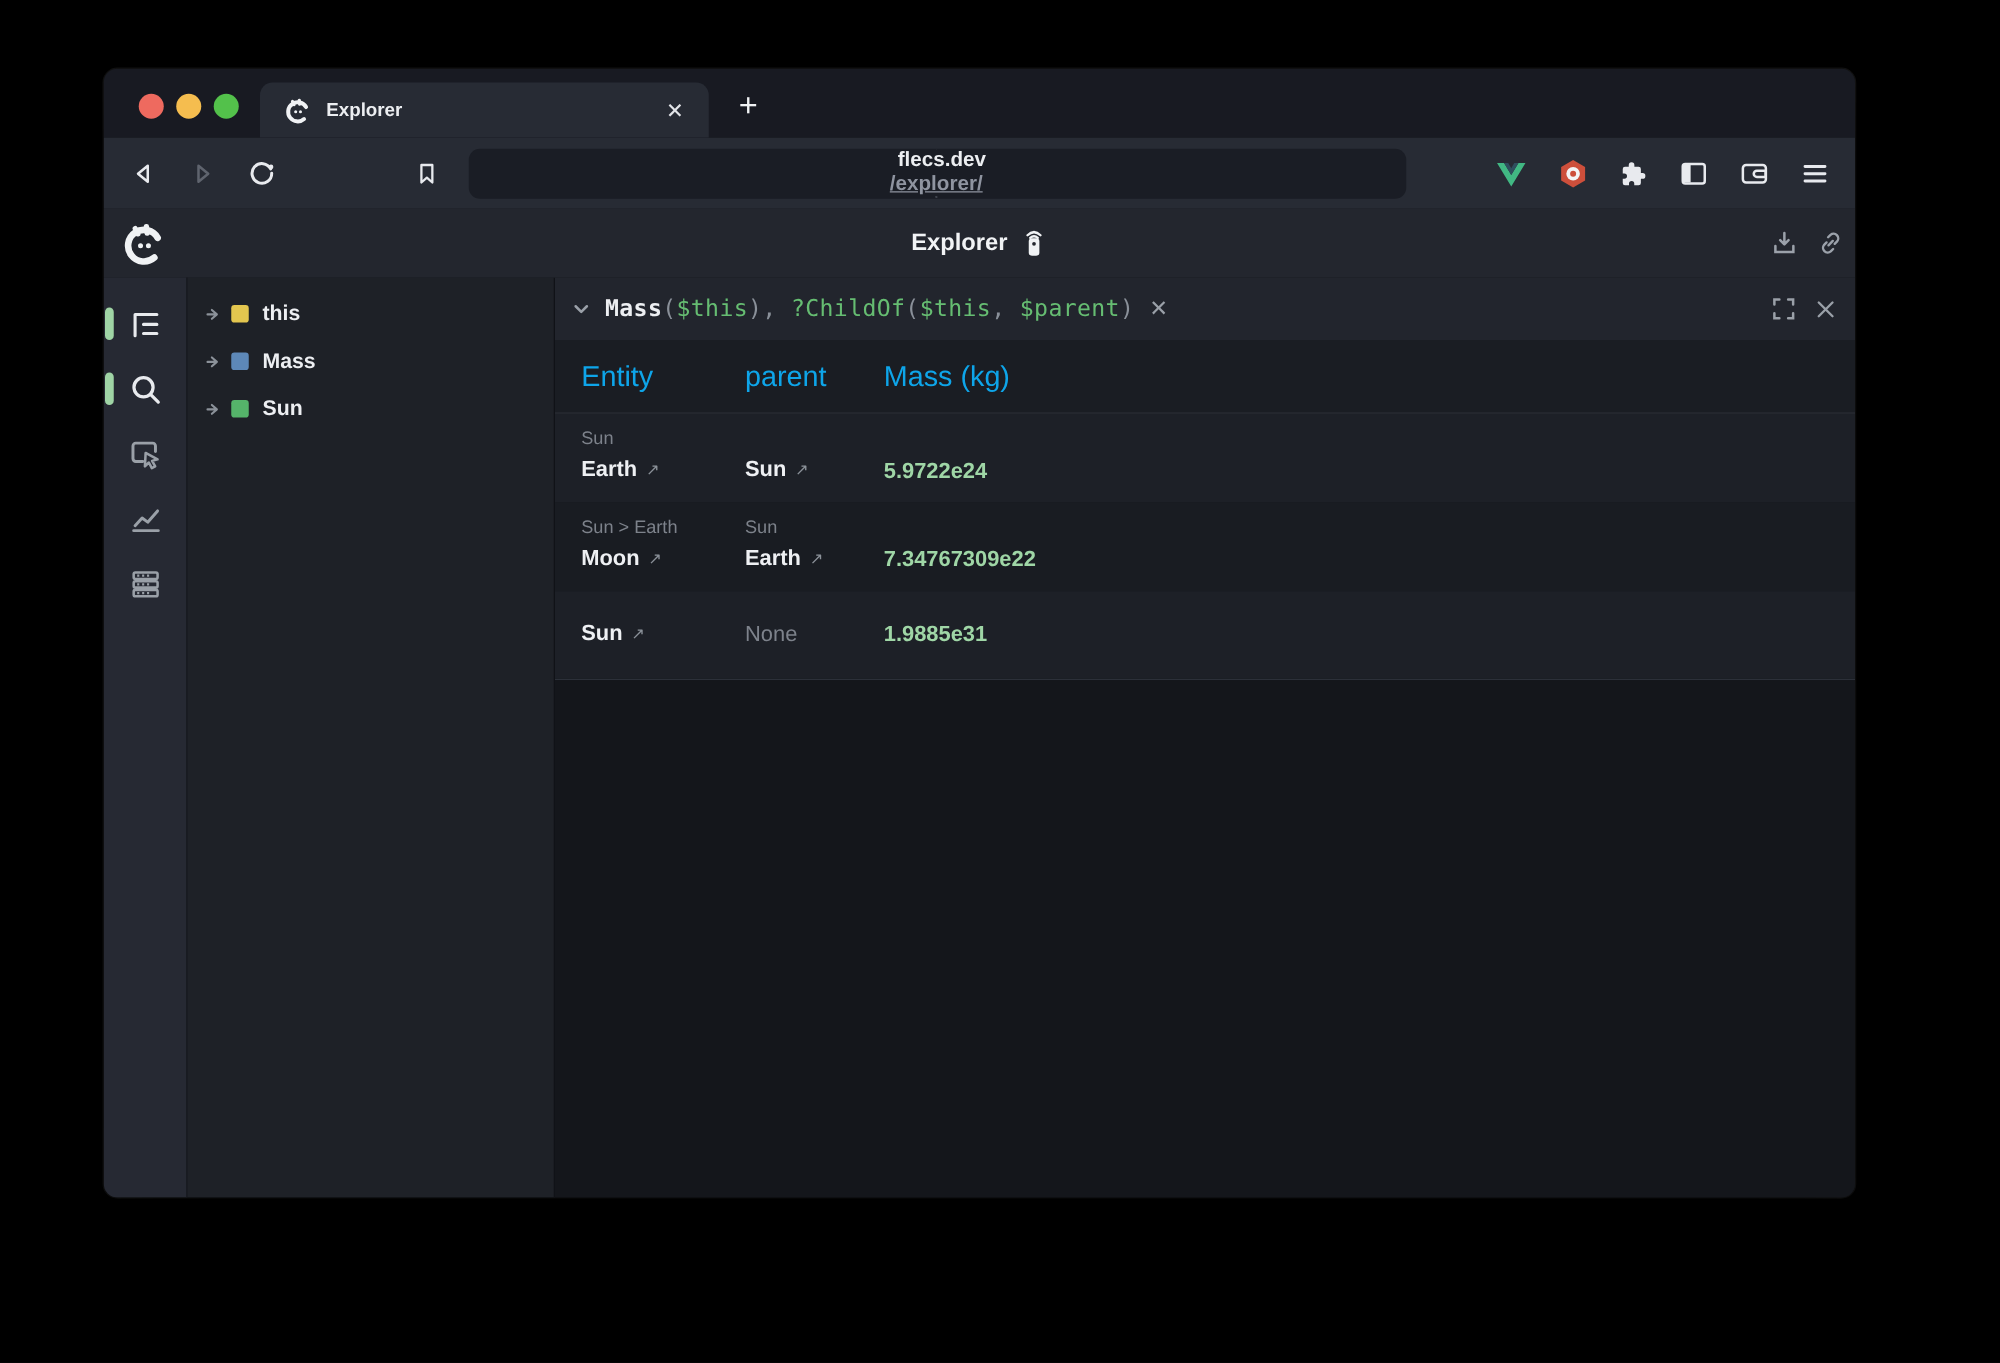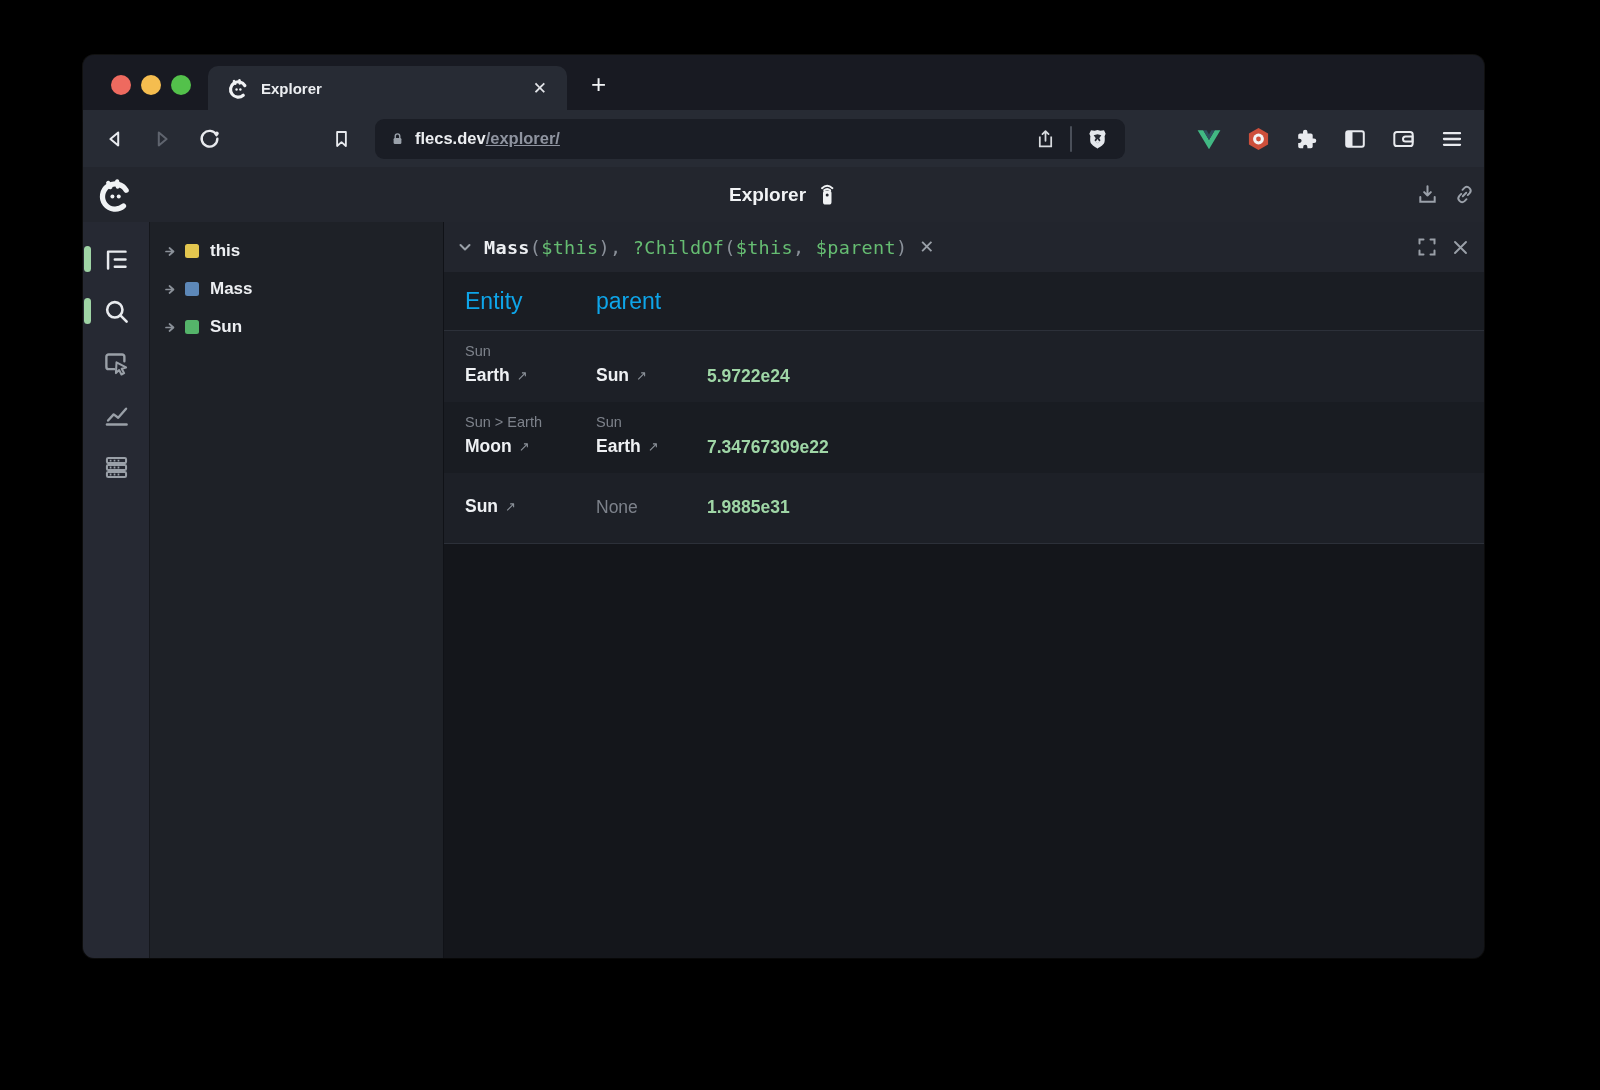--- a/index.html
+++ b/index.html
@@ -11,21 +11,21 @@
   .light{width:20px;height:20px;border-radius:50%;}
   .light.red{background:#ee6a5f;} .light.yellow{background:#f5bd4f;} .light.green{background:#53c14b;}
   .tab{position:absolute;left:125px;bottom:0;width:359px;height:44px;background:#272b34;border-radius:10px 10px 0 0;display:flex;align-items:center;padding:0 14px 0 18px;box-sizing:border-box;}
   .tab-title{color:#eceef1;font-size:15px;font-weight:700;margin-left:12px;flex:1;}
   .tab-close{color:#e3e5e9;font-size:17px;padding:2px 6px;cursor:default;}
   .newtab{position:absolute;left:500px;top:16px;color:#f0f2f4;font-size:26px;font-weight:400;line-height:26px;padding:0 8px;}
 
   .navbar{height:57px;background:#272b34;display:flex;align-items:center;padding:0 20px;box-sizing:border-box;}
   .nav-ico{width:24px;height:24px;flex:0 0 auto;display:flex;align-items:center;justify-content:center;}
   .nav-gap{margin-left:23px;}
-  .urlbar{margin-left:108px;width:750px;height:40px;background:#1a1d25;border-radius:9px;display:flex;align-items:center;padding:0 16px 0 14px;box-sizing:border-box;margin-right:auto;}
+  .urlbar{margin-left:108px;width:750px;height:40px;background:#1a1d25;border-radius:9px;display:flex;align-items:center;padding:0 16px 0 14px;box-sizing:border-box;margin-right:auto;flex-direction:column;}
   .urlbar .domain{color:#eceef1;font-size:16.5px;font-weight:700;margin-left:9px;}
   .urlbar .path{color:#8f94a0;font-size:16.5px;font-weight:700;text-decoration:underline;}
   .url-spacer{flex:1;}
   .url-div{width:2px;height:26px;background:#4a4f59;margin:0 14px;border-radius:1px;}
   .ext-icons{display:flex;gap:24px;align-items:center;margin-left:24px;}
 
   .appheader{height:55px;background:#23262e;display:flex;align-items:center;position:relative;}
   .applogo{margin-left:12px;}
   .apptitle{position:absolute;left:0;right:0;display:flex;justify-content:center;align-items:center;gap:10px;pointer-events:none;}
   .apptitle span{color:#f1f3f5;font-size:19px;font-weight:700;}
@@ -258,20 +258,21 @@
             <path d="M2.5 6.5 V2.5 H6.5 M13.5 2.5 H17.5 V6.5 M17.5 13.5 V17.5 H13.5 M6.5 17.5 H2.5 V13.5" fill="none" stroke="#9aa0a8" stroke-width="2" stroke-linecap="round"></path>
           </svg>
           <svg width="19" height="19" viewBox="0 0 19 19">
             <path d="M4 4 L15 15 M15 4 L4 15" stroke="#9aa0a8" stroke-width="1.9" stroke-linecap="round"></path>
           </svg>
         </div>
       </div>
       <div class="results-header">
           <div class="col">Entity</div>
           <div class="col">parent</div>
+          <div class="col">Mass (kg)</div>
         </div>
       <div class="results-body">
           <div class="trow odd">
             <div class="cell">
               <div class="cpath">Sun</div>
               <div class="cname">Earth<span class="golink">↗</span></div>
             </div>
             <div class="cell">
               <div class="cpath"></div>
               <div class="cname">Sun<span class="golink">↗</span></div>

